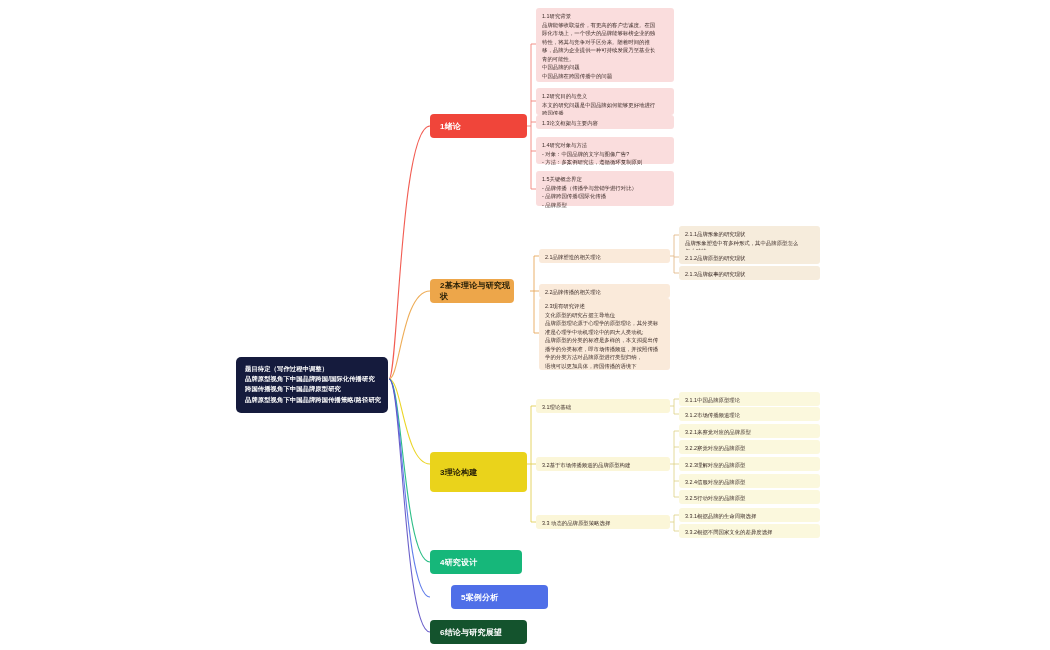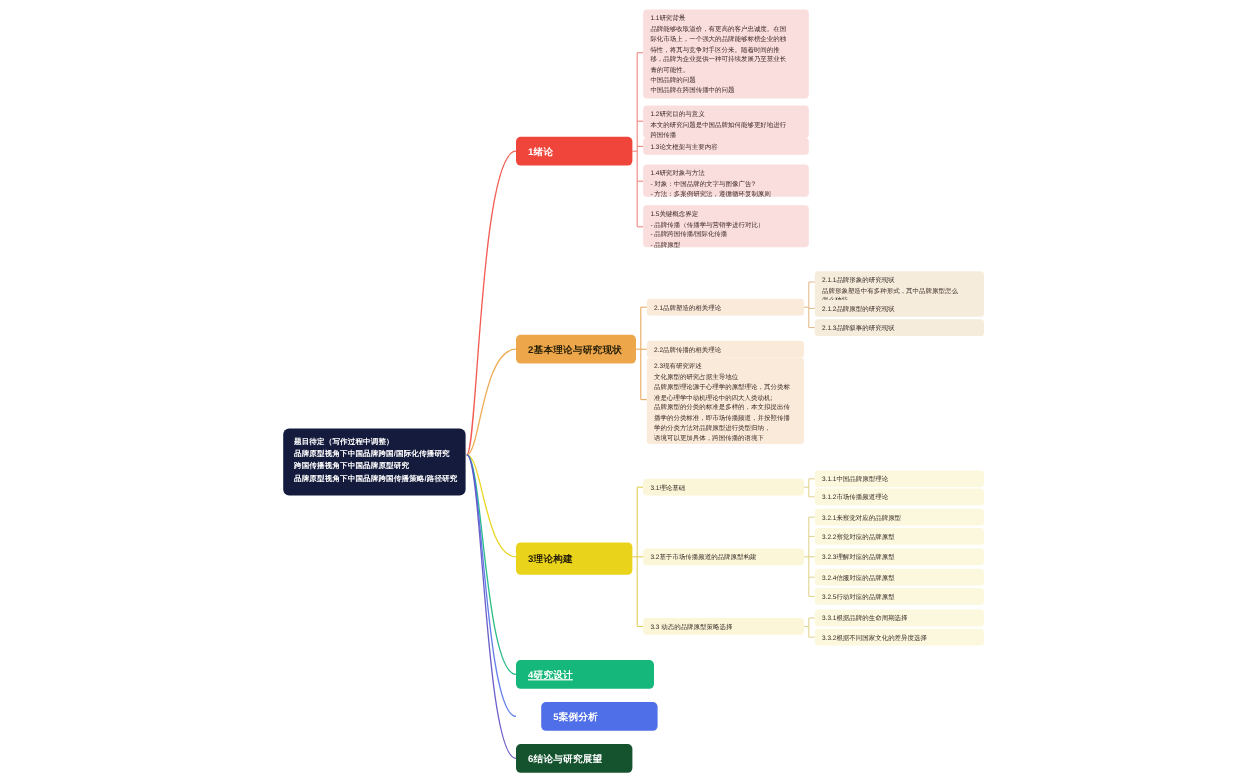--- a/index.html
+++ b/index.html
@@ -179,21 +179,21 @@
     <div class="tline">- 方法：多案例研究法，遵循循环复制原则</div>
   </div>
 
   <div class="card c-red" style="left:536px; top:171px; width:138px; height:35px;">
     <div class="tline">1.5关键概念界定</div>
     <div class="tline">- 品牌传播（传播学与营销学进行对比）</div>
     <div class="tline">- 品牌跨国传播/国际化传播</div>
     <div class="tline">- 品牌原型</div>
   </div>
 
-  <div class="branch" style="left:430px; top:279px; width:100px; height:24px; background:#eda64a;">
+  <div class="branch" style="left:430px; top:279px; width:84px; height:24px; background:#eda64a;">
     <span>2基本理论与研究现状</span>
   </div>
 
   <div class="card c-org" style="left:539px; top:249px; width:131px; height:14px;">
     <div class="tline">2.1品牌塑造的相关理论</div>
   </div>
 
   <div class="card c-org" style="left:539px; top:284px; width:131px; height:14px;">
     <div class="tline">2.2品牌传播的相关理论</div>
   </div>
@@ -216,21 +216,21 @@
   </div>
 
   <div class="card c-org2" style="left:679px; top:250px; width:141px; height:14px;">
     <div class="tline">2.1.2品牌原型的研究现状</div>
   </div>
 
   <div class="card c-org2" style="left:679px; top:266px; width:141px; height:14px;">
     <div class="tline">2.1.3品牌叙事的研究现状</div>
   </div>
 
-  <div class="branch" style="left:430px; top:452px; width:97px; height:27px; background:#ead31b;">
+  <div class="branch" style="left:430px; top:452px; width:97px; height:40px; background:#ead31b;">
     <span>3理论构建</span>
   </div>
 
   <div class="card c-yel" style="left:536px; top:399px; width:134px; height:14px;">
     <div class="tline">3.1理论基础</div>
   </div>
 
   <div class="card c-yel" style="left:536px; top:457px; width:134px; height:14px;">
     <div class="tline">3.2基于市场传播频道的品牌原型构建</div>
   </div>
@@ -262,21 +262,21 @@
     <div class="tline">3.2.5行动对应的品牌原型</div>
   </div>
 
   <div class="card c-yel2" style="left:679px; top:508px; width:141px; height:14px;">
     <div class="tline">3.3.1根据品牌的生命周期选择</div>
   </div>
   <div class="card c-yel2" style="left:679px; top:524px; width:141px; height:14px;">
     <div class="tline">3.3.2根据不同国家文化的差异度选择</div>
   </div>
 
-  <div class="branch light" style="left:430px; top:550px; width:115px; height:24px; background:#16b77a;text-decoration:underline;">
+  <div class="branch light" style="left:430px; top:550px; width:92px; height:24px; background:#16b77a;">
     <span>4研究设计</span>
   </div>
 
   <div class="branch light" style="left:430px; top:585px; width:97px; height:24px; background:#4f6fe8;margin-left:21px;">
     <span>5案例分析</span>
   </div>
 
   <div class="branch light" style="left:430px; top:620px; width:97px; height:24px; background:#14532d;">
     <span>6结论与研究展望</span>
   </div>

